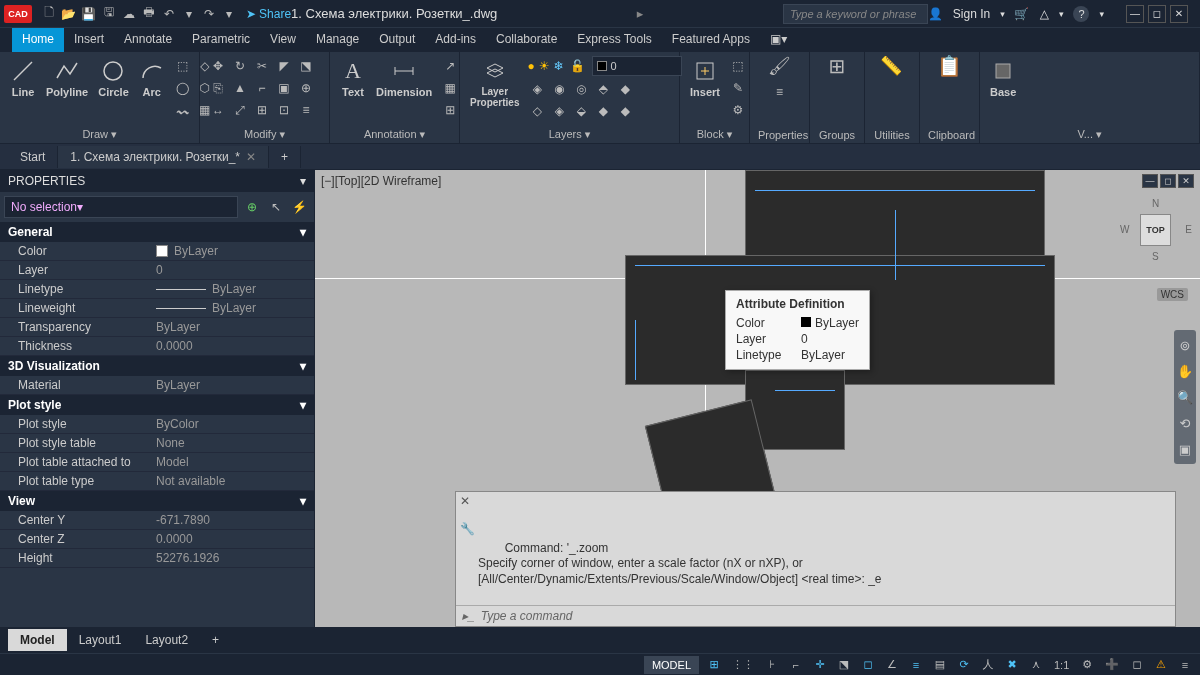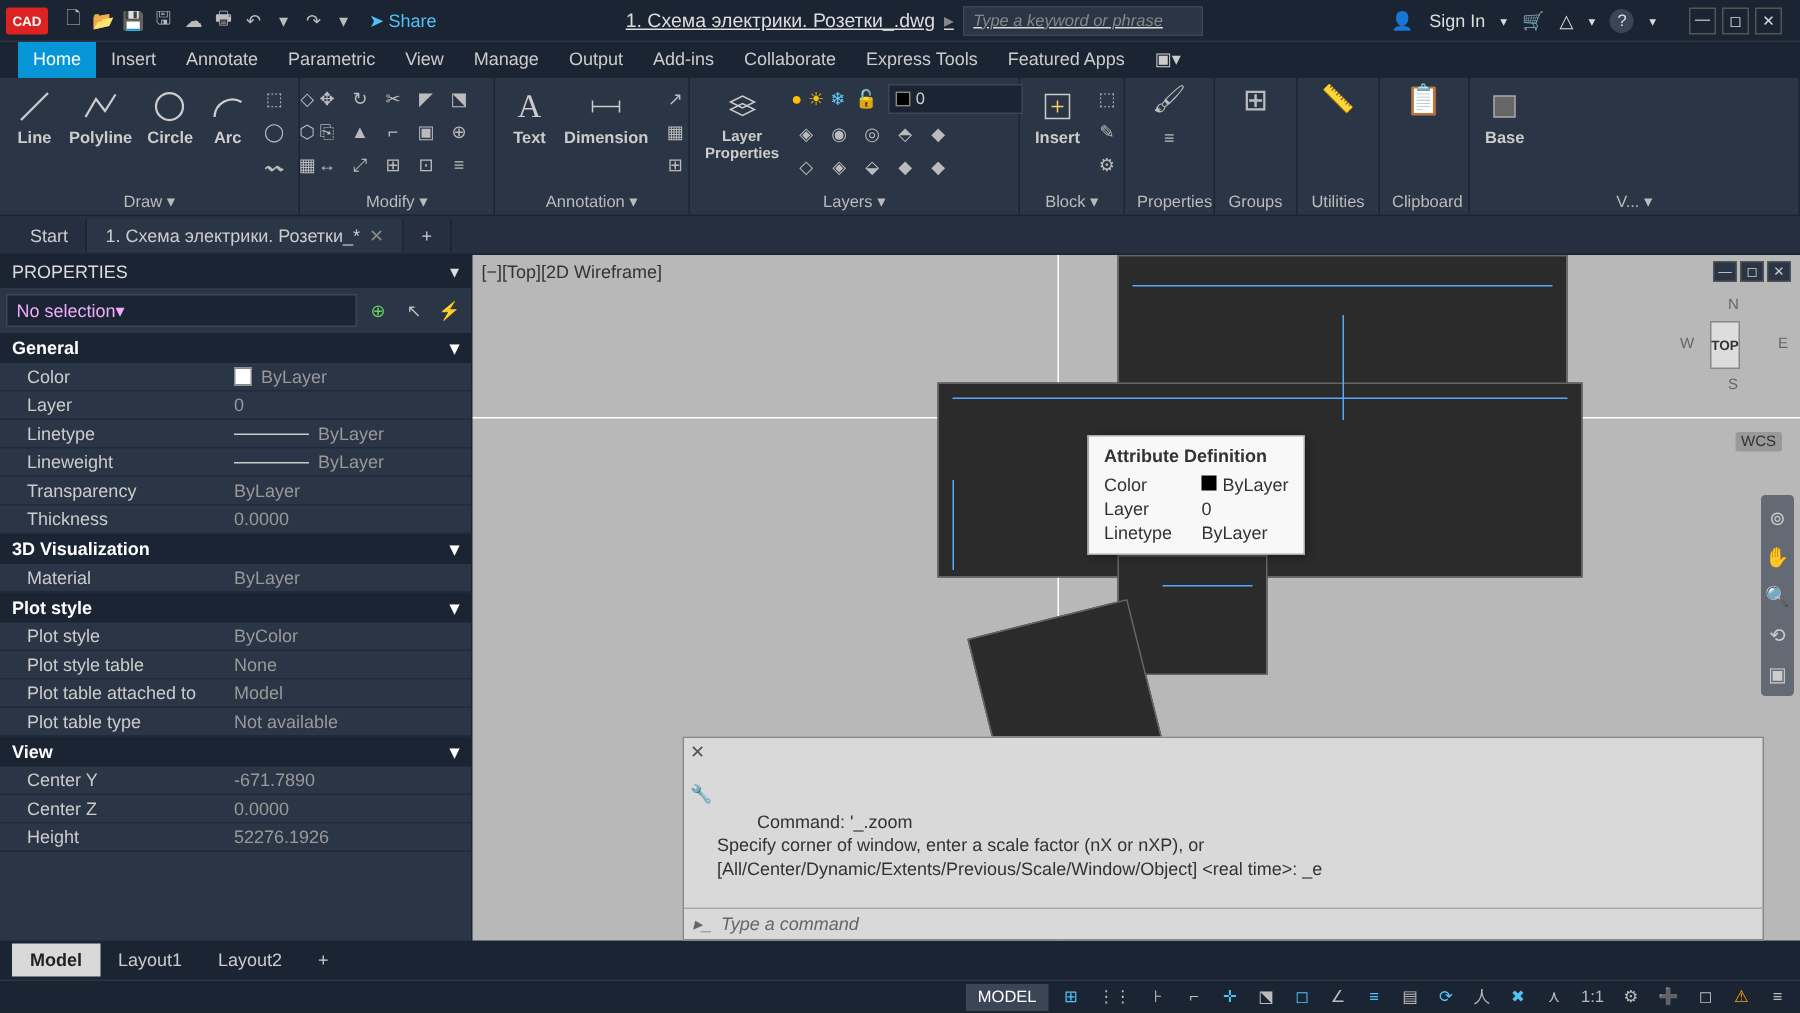--- a/index.html
+++ b/index.html
@@ -4,22 +4,22 @@
 <style>
 * { margin:0; padding:0; box-sizing:border-box; font-family:"Segoe UI",Arial,sans-serif; }
 body { width:1200px; height:675px; background:#1b2433; color:#ccc; font-size:12px; overflow:hidden; position:relative; }
 
 
 .titlebar { height:28px; background:#1b2433; display:flex; align-items:center; padding:0 4px; border-bottom:1px solid #2a3545; }
 .app-logo { width:28px; height:18px; background:#d22; color:#fff; font-weight:bold; font-size:9px; display:flex; align-items:center; justify-content:center; border-radius:2px; margin-right:4px; }
 .qat { display:flex; gap:2px; margin-left:4px; }
 .qat-btn { width:18px; height:18px; display:flex; align-items:center; justify-content:center; cursor:pointer; color:#bbb; font-size:12px; }
 .share { color:#4fc3f7; margin-left:8px; cursor:pointer; font-size:12px; display:flex; align-items:center; gap:3px; }
-.title-center { flex:1; text-align:center; color:#ddd; font-size:13px; display:flex; align-items:center; justify-content:center; gap:6px;text-decoration:underline; }
-.search-box { background:#2a3545; border:1px solid #3a4555; height:20px; width:160px; padding:0 6px; color:#888; font-style:italic; font-size:11px; display:flex; align-items:center; }
+.title-center { flex:1; text-align:center; color:#ddd; font-size:13px; display:flex; align-items:center; justify-content:space-between; gap:6px; }
+.search-box { background:#2a3545; border:1px solid #3a4555; height:20px; width:145px; padding:0 6px; color:#888; font-style:italic; font-size:11px; display:flex; align-items:center; }
 .title-right { display:flex; align-items:center; gap:10px; margin-right:8px; color:#ddd; }
 .title-right span { cursor:pointer; }
 .win-controls { display:flex; gap:4px; margin-left:12px; }
 .win-btn { width:18px; height:18px; border:1px solid #555; display:flex; align-items:center; justify-content:center; cursor:pointer; font-size:10px; }
 
 
 .ribbon-tabs { height:24px; background:#1b2433; display:flex; padding-left:12px; }
 .ribbon-tab { padding:4px 10px; color:#ccc; cursor:pointer; font-size:12px; }
 .ribbon-tab.active { background:#0696d7; color:#fff; }
 
@@ -59,21 +59,21 @@
 .view-label { position:absolute; top:4px; left:6px; color:#333; font-size:12px; }
 .view-ctrls { position:absolute; top:4px; right:6px; display:flex; gap:2px; }
 .view-ctrls span { width:16px; height:14px; border:1px solid #555; background:#2a3545; color:#ccc; display:flex; align-items:center; justify-content:center; font-size:9px; cursor:pointer; }
 .crosshair-h { position:absolute; top:108px; left:0; right:0; height:1px; background:#fff; }
 .crosshair-v { position:absolute; left:390px; top:0; bottom:0; width:1px; background:#fff; }
 .floorplan { position:absolute; top:0; left:230px; width:540px; height:430px; }
 .fp-block { position:absolute; background:#2b2b2b; border:1px solid #666; }
 .fp-line { position:absolute; background:#5af; }
 
 .viewcube { position:absolute; top:28px; right:12px; width:64px; height:64px; }
-.vc-center { position:absolute; top:16px; left:16px; width:20px; height:32px; background:#ddd; border:1px solid #888; display:flex; align-items:center; justify-content:center; font-size:9px; font-weight:bold; color:#333; }
+.vc-center { position:absolute; top:16px; left:16px; width:31px; height:32px; background:#ddd; border:1px solid #888; display:flex; align-items:center; justify-content:center; font-size:9px; font-weight:bold; color:#333; }
 .vc-dir { position:absolute; color:#666; font-size:10px; }
 .wcs-badge { position:absolute; top:118px; right:12px; background:#999; color:#333; padding:1px 4px; font-size:10px; border-radius:2px; }
 
 .navbar-right { position:absolute; top:160px; right:4px; width:22px; background:rgba(42,53,69,0.6); display:flex; flex-direction:column; gap:8px; padding:6px 0; border-radius:3px; }
 .navbar-right span { height:18px; display:flex; align-items:center; justify-content:center; color:#ccc; cursor:pointer; font-size:13px; }
 
 .tooltip-box { position:absolute; top:120px; left:410px; background:#f8f8f8; border:1px solid #aaa; box-shadow:2px 2px 6px rgba(0,0,0,0.3); padding:6px 10px; font-size:12px; color:#333; }
 .tooltip-box .tt-title { font-weight:600; margin-bottom:4px; }
 .tooltip-box .tt-row { display:flex; gap:10px; padding:1px 0; }
 .tooltip-box .tt-label { width:55px; }

